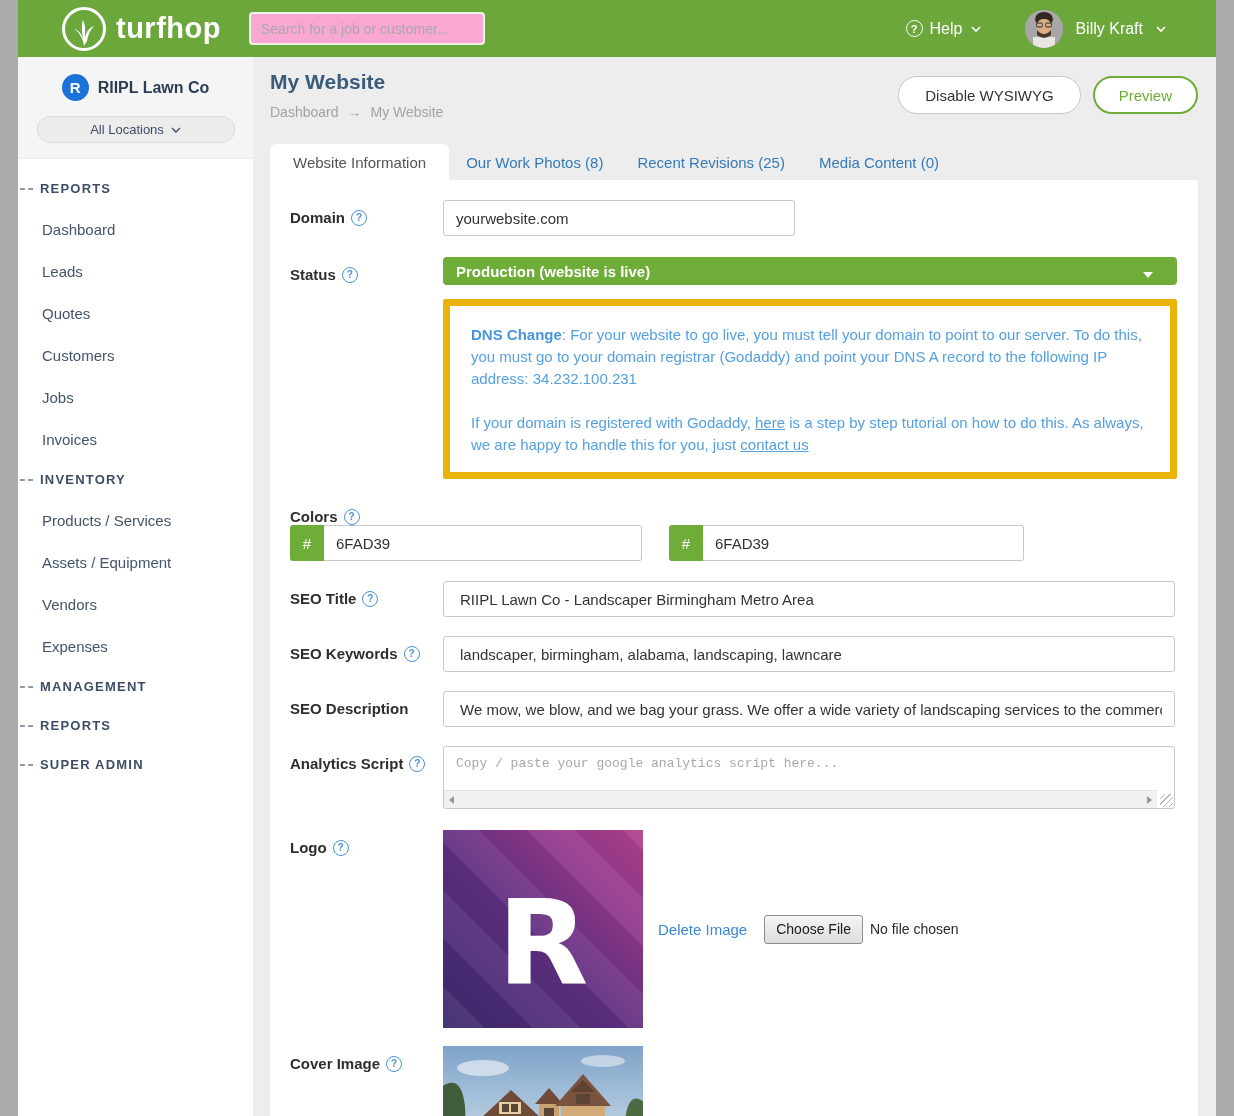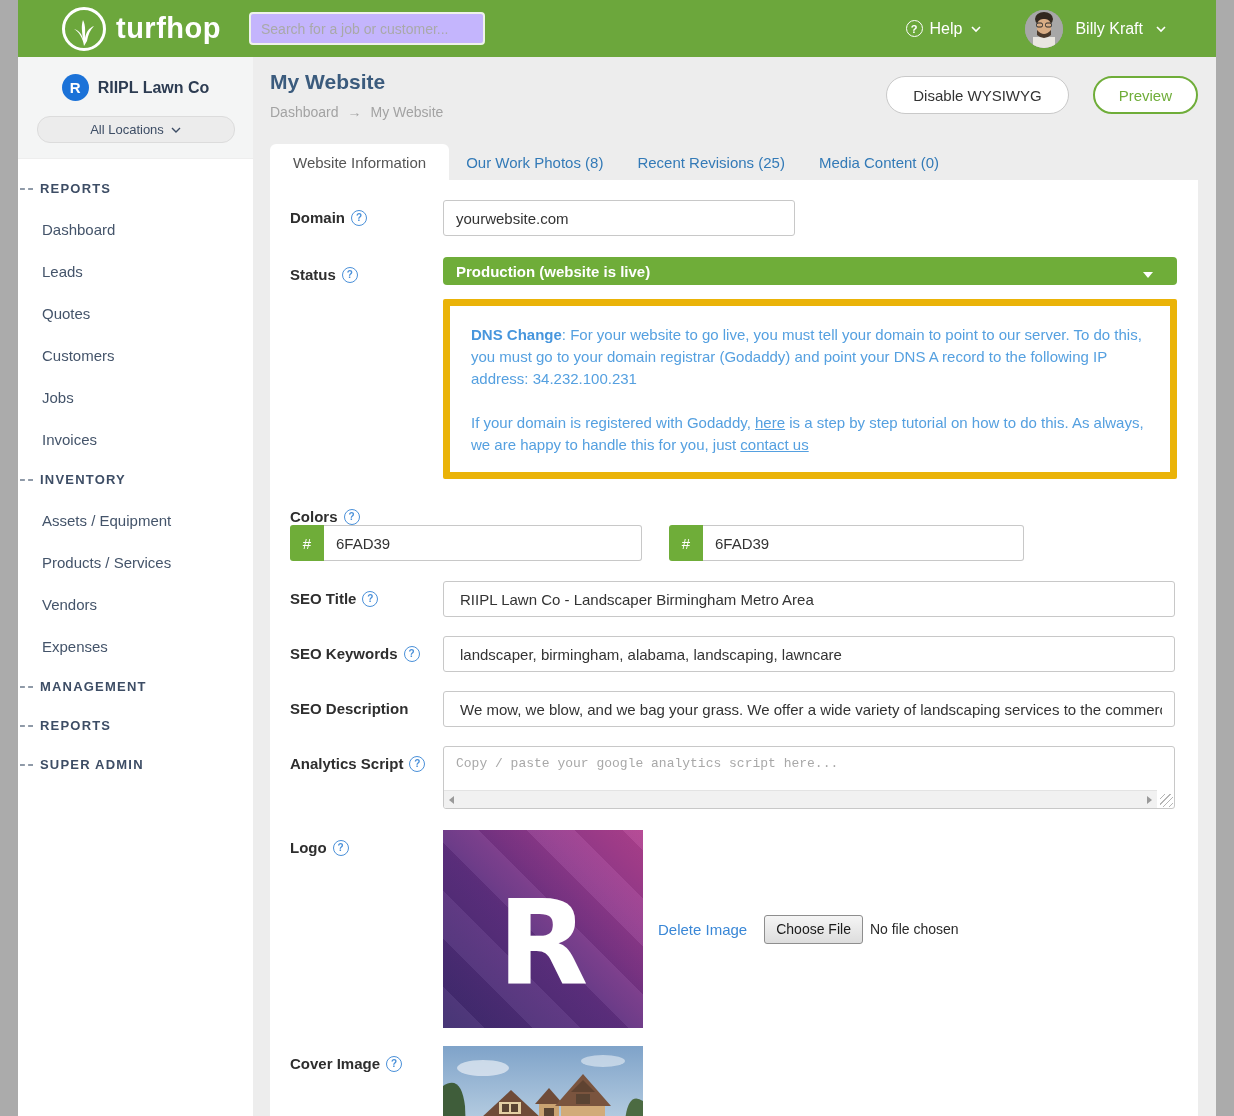--- a/index.html
+++ b/index.html
@@ -12,21 +12,21 @@
   .edge-strip{position:absolute;top:0;bottom:0;width:18px;background:#ababab;z-index:50;}
   .edge-strip.left{left:0;}
   .edge-strip.right{right:0;}
   .app{position:absolute;left:18px;right:18px;top:0;bottom:0;}
 
   
   .topbar{position:absolute;left:0;right:0;top:0;height:57px;background:#6ca73c;display:flex;align-items:center;z-index:10;}
   .brand{display:flex;align-items:center;margin-left:44px;}
   .brand-circle{width:44px;height:44px;border-radius:50%;border:3px solid #fff;box-sizing:border-box;display:flex;align-items:flex-end;justify-content:center;}
   .brand-name{color:#fff;font-size:29px;font-weight:bold;letter-spacing:.5px;margin-left:10px;}
-  .search-box{margin-left:28px;width:236px;height:33px;border:2px solid #eef3ea;border-radius:4px;background:#c4b5fd;box-sizing:border-box;padding:0 10px;font-size:14px;color:#444;outline:none;}
+  .search-box{margin-left:28px;width:236px;height:33px;border:2px solid #eef3ea;border-radius:4px;background:#f9a8d4;box-sizing:border-box;padding:0 10px;font-size:14px;color:#444;outline:none;}
   .search-box::placeholder{color:#a9a9a9;}
   .top-right{margin-left:auto;display:flex;align-items:center;margin-right:50px;color:#fff;}
   .help-wrap{display:flex;align-items:center;cursor:pointer;}
   .q-round{width:17px;height:17px;border:1.5px solid #fff;border-radius:50%;display:inline-flex;align-items:center;justify-content:center;font-size:11px;font-weight:bold;color:#fff;box-sizing:border-box;}
   .help-label{font-size:16px;margin:0 8px 0 7px;}
   .chev{width:11px;height:11px;display:inline-block;}
   .chev svg{display:block;}
   .avatar{width:38px;height:38px;border-radius:50%;overflow:hidden;margin:0 12px 0 44px;background:#9aa0a6;flex:none;}
   .user-name{font-size:16px;margin-right:12px;}
 
@@ -44,21 +44,21 @@
   .side-section-label{font-size:13px;font-weight:bold;letter-spacing:1.2px;color:#3d4d65;}
   .side-item{height:42px;display:flex;align-items:center;padding-left:24px;font-size:15px;color:#44546a;cursor:pointer;}
 
   
   .content{position:absolute;left:235px;right:0;top:57px;bottom:0;background:#ededed;overflow:hidden;}
   .content-head{position:relative;height:83px;}
   .page-title{position:absolute;left:17px;top:13px;font-size:21px;font-weight:bold;color:#3b5b7d;}
   .crumbs{position:absolute;left:17px;top:47px;font-size:14px;color:#a3a3a3;display:flex;align-items:center;gap:9px;}
   .crumb{cursor:pointer;}
   .crumb-arrow{color:#a3a3a3;}
-  .head-buttons{position:absolute;right:18px;top:19px;display:flex;gap:24px;}
+  .head-buttons{position:absolute;right:18px;top:19px;display:flex;gap:12px;}
   .pill-btn{height:38px;border-radius:19px;background:#fff;display:flex;align-items:center;justify-content:center;font-size:15px;cursor:pointer;box-sizing:border-box;}
   .btn-wysiwyg{border:1px solid #c9c9c9;color:#333;padding:0 26px;}
   .btn-preview{border:2px solid #6fad39;color:#6fad39;padding:0 24px;}
 
   .tabs{position:absolute;left:17px;top:83px;right:18px;height:40px;display:flex;align-items:flex-end;}
   .tab{font-size:15px;display:flex;align-items:center;cursor:pointer;}
   .tab.active{background:#fff;color:#555;height:36px;border-radius:6px 6px 0 0;padding:0 23px;}
   .tab.plain{color:#337ab7;height:36px;padding:0 17px;}
 
   .panel{position:absolute;left:17px;right:18px;top:123px;bottom:-20px;background:#fff;padding:20px 0 0 20px;box-sizing:border-box;}
@@ -188,22 +188,22 @@
       <div class="side-item">Leads</div>
       <div class="side-item">Quotes</div>
       <div class="side-item">Customers</div>
       <div class="side-item">Jobs</div>
       <div class="side-item">Invoices</div>
 
       <div class="side-section">
         <span class="dash-icon"></span>
         <span class="side-section-label">INVENTORY</span>
       </div>
+      <div class="side-item">Products / Services</div>
       <div class="side-item">Assets / Equipment</div>
-      <div class="side-item">Products / Services</div>
       <div class="side-item">Vendors</div>
       <div class="side-item">Expenses</div>
 
       <div class="side-section">
         <span class="dash-icon"></span>
         <span class="side-section-label">MANAGEMENT</span>
       </div>
       <div class="side-section">
         <span class="dash-icon"></span>
         <span class="side-section-label">REPORTS</span>

